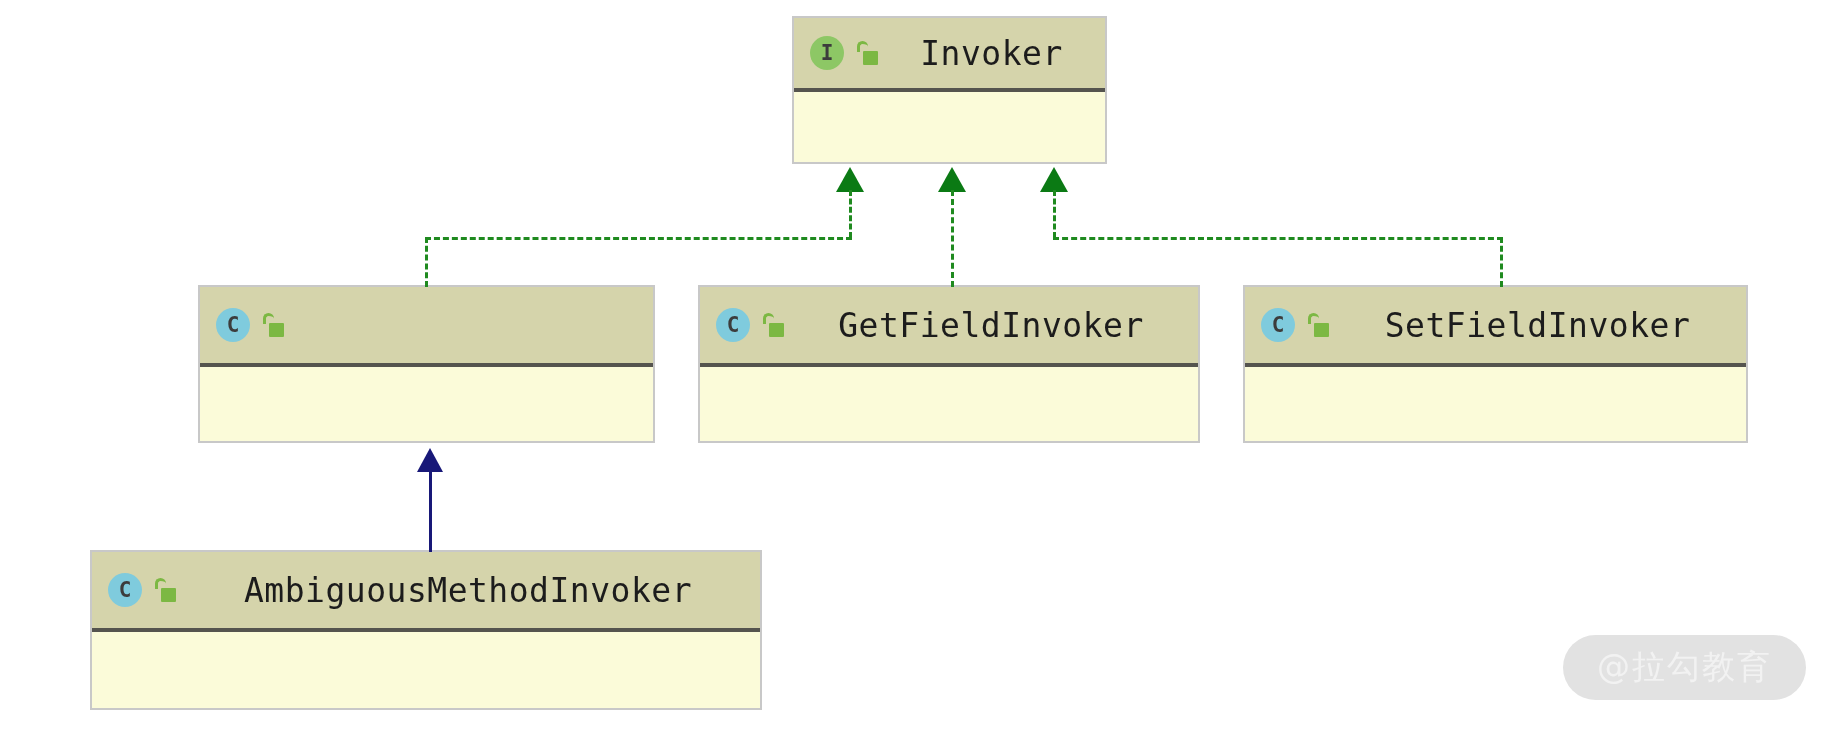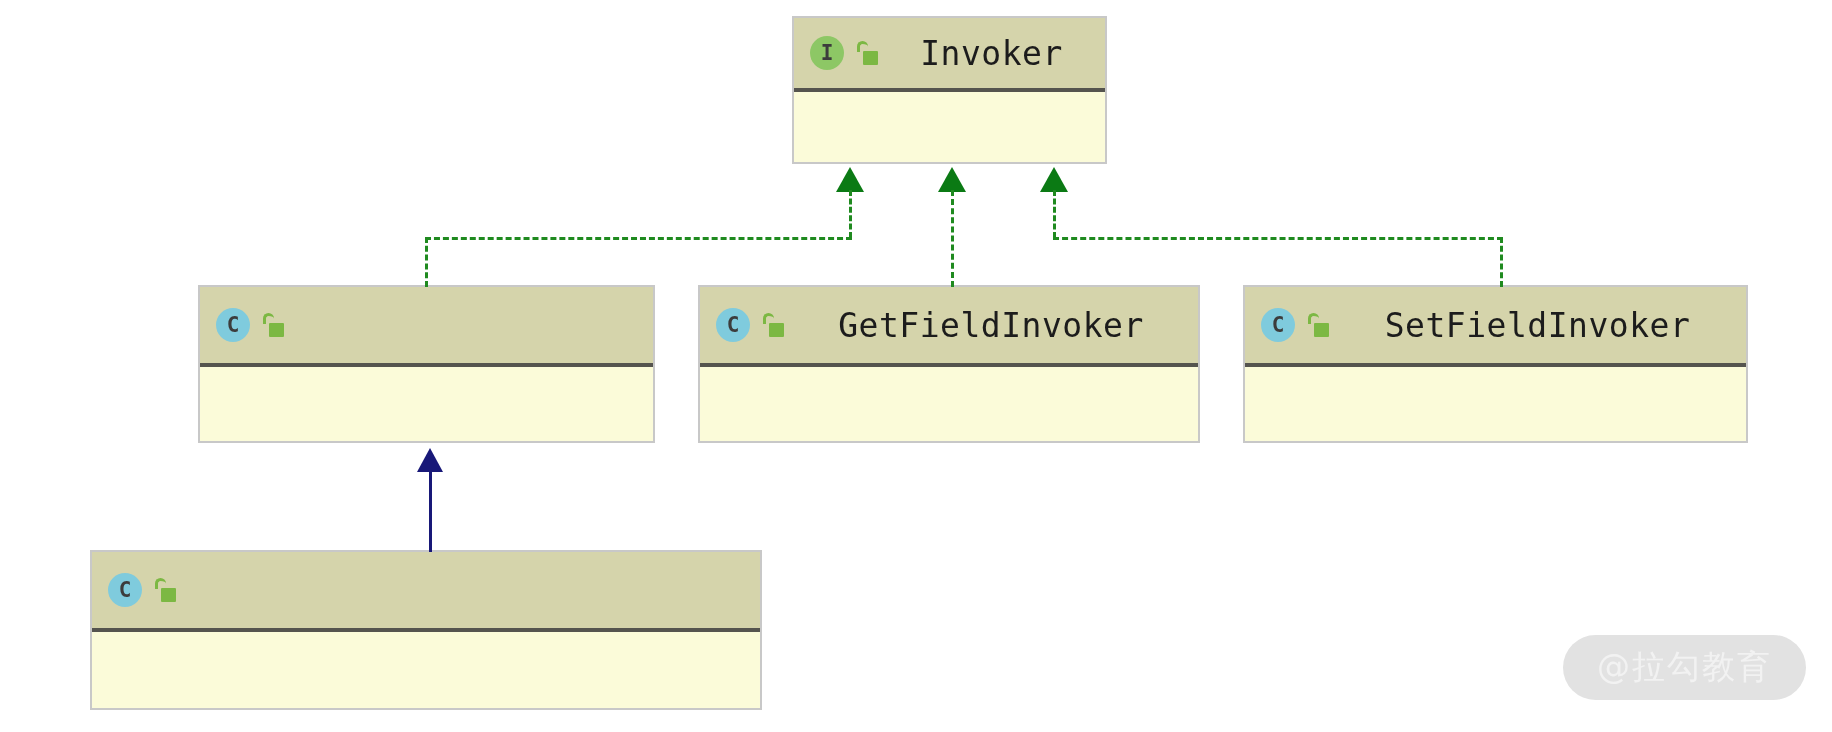--- a/index.html
+++ b/index.html
@@ -200,20 +200,21 @@
     <div class="uml-body" style="height:74px;"></div>
   </div>
 
   <div class="uml-box" style="left:90px; top:550px; width:672px; height:160px;">
     <div class="uml-header" style="height:80px;">
       <div class="type-badge cls">C</div>
       <div class="lock-icon">
         <div class="shackle"></div>
         <div class="lockbody"></div>
       </div>
+      <div class="uml-name">AmbiguousMethodInvoker</div>
     </div>
     <div class="uml-body" style="height:76px;"></div>
   </div>
 
   <div class="conn arrow-up-green" style="left:836px; top:167px;"></div>
   <div class="conn dash-v" style="left:849px; top:190px; height:48px;"></div>
   <div class="conn dash-h" style="left:425px; top:237px; width:427px;"></div>
   <div class="conn dash-v" style="left:425px; top:237px; height:50px;"></div>
 
   <div class="conn arrow-up-green" style="left:938px; top:167px;"></div>

